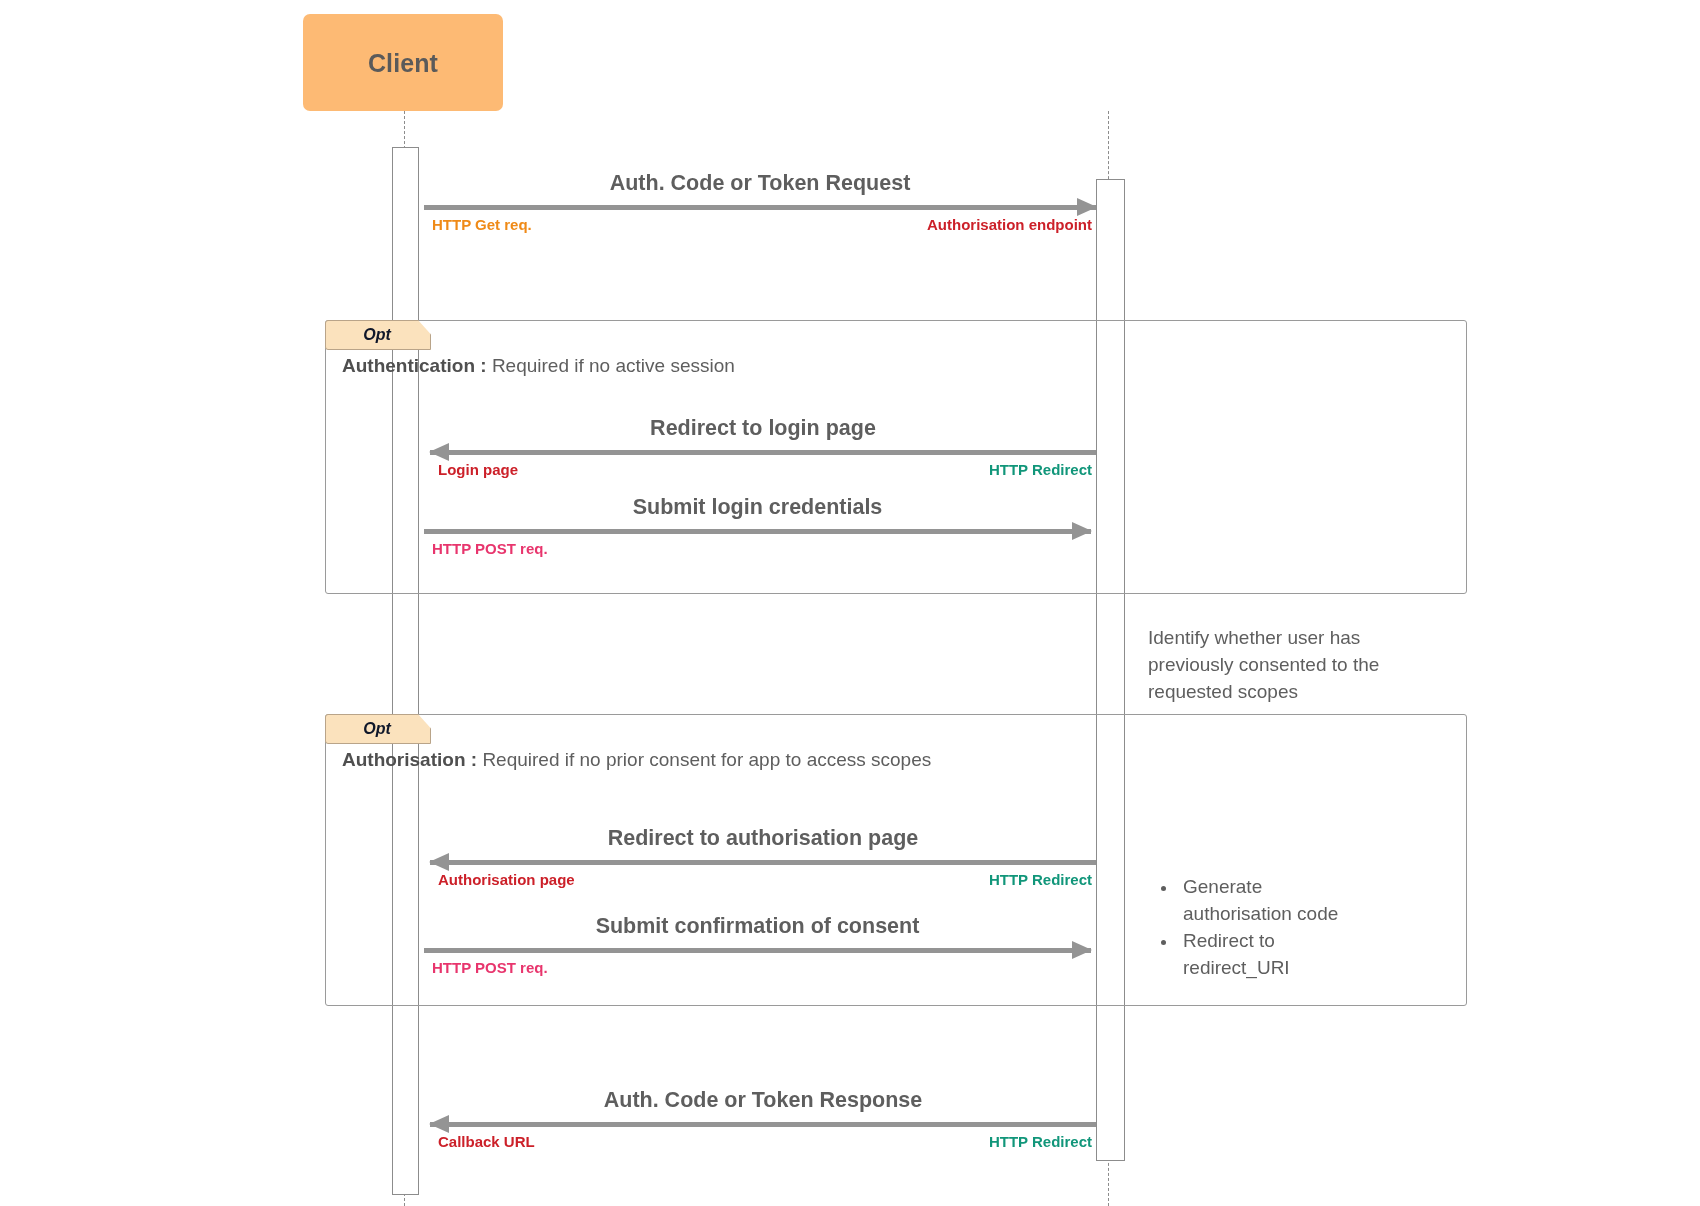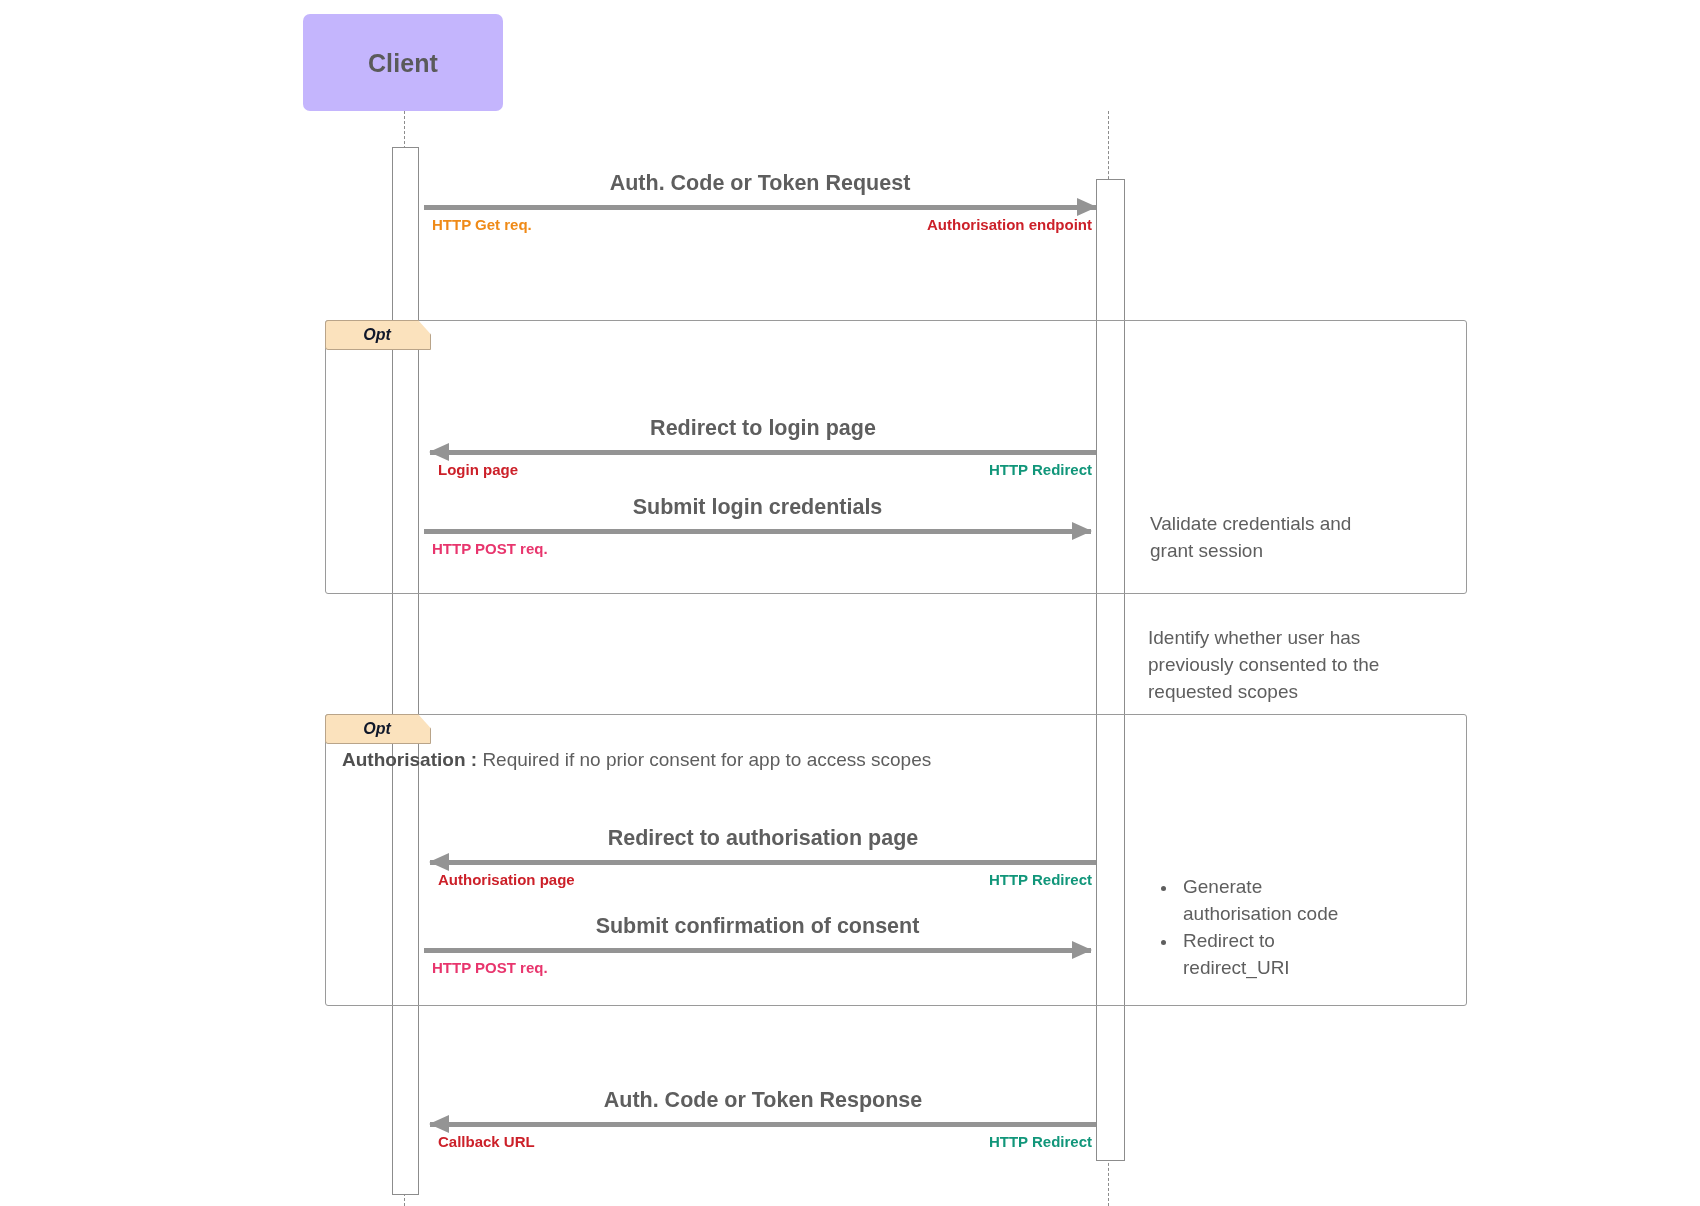--- a/index.html
+++ b/index.html
@@ -15,21 +15,21 @@
   .participant{
     position:absolute;
     border-radius:7px;
     display:flex;align-items:center;justify-content:center;
     text-align:center;
     font-weight:bold;
     color:#5a5a5a;
     line-height:1.28;
     letter-spacing:.1px;
   }
-  .p-client{left:303px;top:14px;width:200px;height:97px;background:#c4b5fd;font-size:25px;}
+  .p-client{left:303px;top:14px;width:200px;height:97px;background:#fdba74;font-size:25px;}
   .p-auth{left:977px;top:12px;width:262px;height:99px;background:#fbc278;font-size:25px;}
 
   
   .lifeline{
     position:absolute;width:0;
     border-left:1.6px dashed #8c8c8c;
   }
   .ll-client{left:404px;top:111px;height:1095px;}
   .ll-auth{left:1108px;top:111px;height:1095px;}
 
@@ -121,20 +121,23 @@
 
 
   <div class="lifeline ll-client"></div>
   <div class="lifeline ll-auth"></div>
 
   <div class="activation act-client"></div>
   <div class="activation act-auth"></div>
 
   <div class="fragment frag-auth1">
     <div class="frag-label">Opt</div>
+    <div class="frag-cond" style="top:34px;">
+      <b>Authentication :</b><span> Required if no active session</span>
+    </div>
   </div>
 
   <div class="fragment frag-auth2">
     <div class="frag-label">Opt</div>
     <div class="frag-cond" style="top:34px;">
       <b>Authorisation :</b><span> Required if no prior consent for app to access scopes</span>
     </div>
   </div>
 
   <div class="msg right" style="left:424px;top:205px;width:672px;">
@@ -177,24 +180,20 @@
 
   <div class="msg left" style="left:430px;top:1122px;width:666px;">
     <div class="line" style="width:666px;"></div>
     <div class="head"></div>
     <div class="title">Auth. Code or Token Response</div>
     <div class="tag start" style="color:#cc2029;">Callback URL</div>
     <div class="tag end" style="color:#11967a;">HTTP Redirect</div>
   </div>
 
 
-  <div class="note" style="left:1150px;top:511px;width:270px;">
-    <div>Validate credentials and</div>
-    <div>grant session</div>
-  </div>
 
   <div class="note" style="left:1148px;top:625px;width:290px;">
     <div> Identify whether user has</div>
     <div>previously consented to the</div>
     <div>requested scopes</div>
   </div>
 
   <div class="note" style="left:1142px;top:862px;width:250px;">
     <ul>
       <li>

